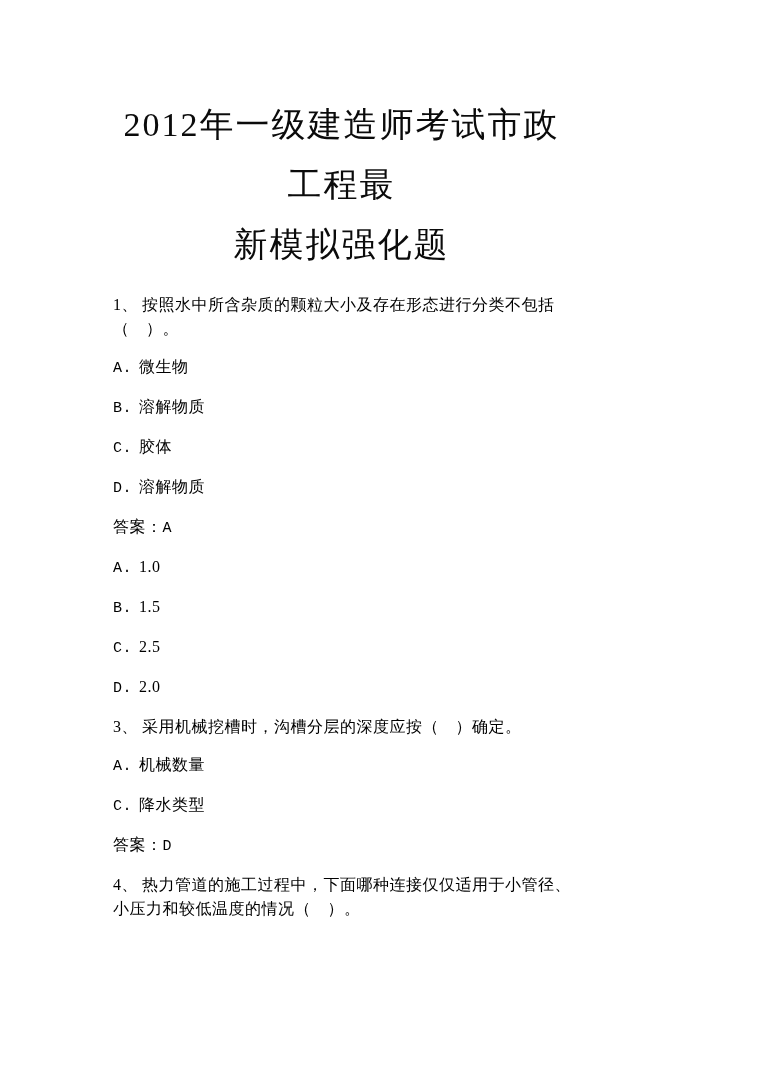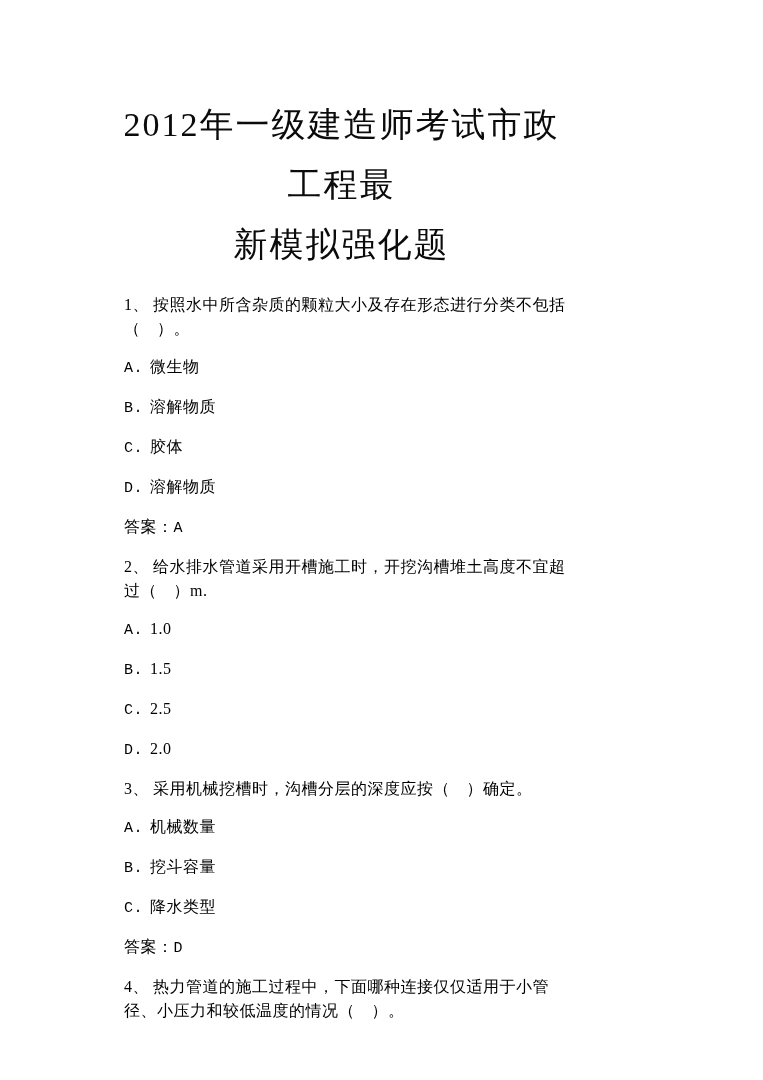--- a/index.html
+++ b/index.html
@@ -22,21 +22,21 @@
   .doc-title {
     margin: 0 0 18px 0;
     text-align: center;
     font-size: 34px;
     line-height: 60px;
     font-weight: normal;
     letter-spacing: 2px;
     color: #0b0b0b;
   }
   .para {
-    margin: 0 0 14px 12px;
+    margin: 0 0 14px 1px;
     font-size: 16px;
     line-height: 24px;
     letter-spacing: 0.5px;
   }
   .q-number {
     margin-right: 4px;
   }
   .opt-label {
     font-family: "Liberation Mono", "DejaVu Sans Mono", monospace;
     font-size: 15px;
@@ -74,23 +74,20 @@
       <p class="para">
         <span class="opt-label">D.</span><span>溶解物质</span>
       </p>
       <p class="para">
         <span>答案：</span><span class="answer-value">A</span>
       </p>
     </section>
 
     <section>
       <p class="para">
-        <span class="q-number">2、</span><span>给水排水管道采用开槽施工时，开挖沟槽堆土高度不宜超过（　）m.</span>
-      </p>
-      <p class="para">
         <span class="opt-label">A.</span><span>1.0</span>
       </p>
       <p class="para">
         <span class="opt-label">B.</span><span>1.5</span>
       </p>
       <p class="para">
         <span class="opt-label">C.</span><span>2.5</span>
       </p>
       <p class="para">
         <span class="opt-label">D.</span><span>2.0</span>
@@ -98,23 +95,20 @@
     </section>
 
     <section>
       <p class="para">
         <span class="q-number">3、</span><span>采用机械挖槽时，沟槽分层的深度应按（　）确定。</span>
       </p>
       <p class="para">
         <span class="opt-label">A.</span><span>机械数量</span>
       </p>
       <p class="para">
-        <span class="opt-label">B.</span><span>挖斗容量</span>
-      </p>
-      <p class="para">
         <span class="opt-label">C.</span><span>降水类型</span>
       </p>
       <p class="para">
         <span>答案：</span><span class="answer-value">D</span>
       </p>
     </section>
 
     <section>
       <p class="para">
         <span class="q-number">4、</span><span>热力管道的施工过程中，下面哪种连接仅仅适用于小管径、小压力和较低温度的情况（　）。</span>

